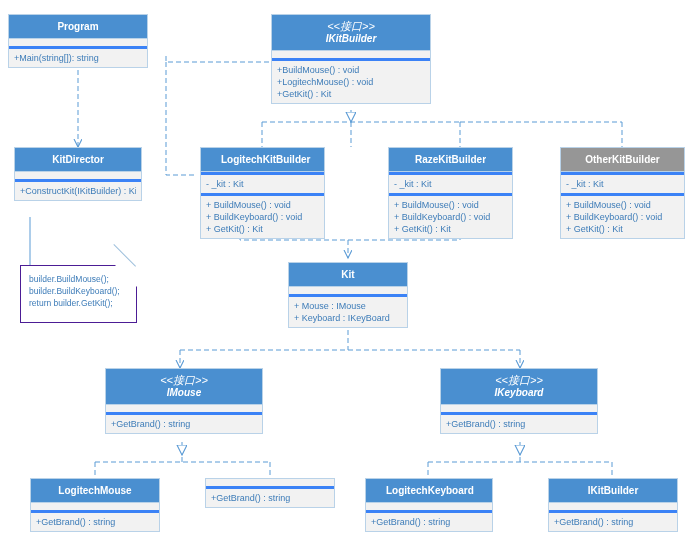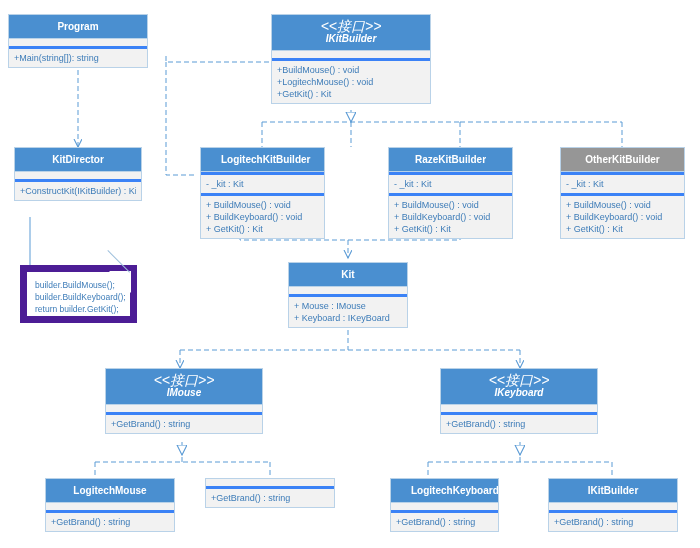--- a/index.html
+++ b/index.html
@@ -43,21 +43,21 @@
     border-bottom: 1px solid #b9d2e8;
     overflow: hidden;
   }
   .uml.gray .hdr {
     background: #969696;
   }
   .uml .hdr .stereo {
     display: block;
     font-weight: normal;
     font-style: italic;
-    font-size: 14px;
+    font-size: 11px;
     line-height: 12px;
   }
   .uml .hdr .cname {
     display: block;
   }
   .uml.iface .hdr .cname {
     font-style: italic;
   }
   .uml .compart {
     border-top: 3px solid #3b82f6;
@@ -78,21 +78,21 @@
   .uml.iface .compart .row {
   }
   .uml .empty-compart {
     height: 7px;
     background: #f2f2f2;
     border-top: none;
   }
   .note {
     position: absolute;
     box-sizing: border-box;
-    border: 7px solid #4c1d95;
+    border: 1px solid #4c1d95;
     background: #ffffff;
     z-index: 2;
     padding: 7px 8px 4px 8px;
   }
   .note .fold {
     position: absolute;
     right: -1px;
     top: -1px;
     width: 0;
     height: 0;
@@ -300,38 +300,38 @@
     <div class="hdr">
       <span class="stereo">&lt;&lt;接口&gt;&gt;</span>
       <span class="cname">IKeyboard</span>
     </div>
     <div class="empty-compart"></div>
     <div class="compart">
       <div class="row">+GetBrand() : string</div>
     </div>
   </div>
 
-  <div class="uml" style="left:45px; top:478px; width:130px;">
+  <div class="uml" style="left:30px; top:478px; width:130px;">
     <div class="hdr">
       <span class="cname">LogitechMouse</span>
     </div>
     <div class="empty-compart"></div>
     <div class="compart">
       <div class="row">+GetBrand() : string</div>
     </div>
   </div>
 
   <div class="uml" style="left:205px; top:478px; width:130px;">
     <div class="empty-compart"></div>
     <div class="compart">
       <div class="row">+GetBrand() : string</div>
     </div>
   </div>
 
-  <div class="uml" style="left:365px; top:478px; width:109px;margin-left:25px;">
+  <div class="uml" style="left:365px; top:478px; width:128px;">
     <div class="hdr">
       <span class="cname">LogitechKeyboard</span>
     </div>
     <div class="empty-compart"></div>
     <div class="compart">
       <div class="row">+GetBrand() : string</div>
     </div>
   </div>
 
   <div class="uml" style="left:548px; top:478px; width:130px;">

